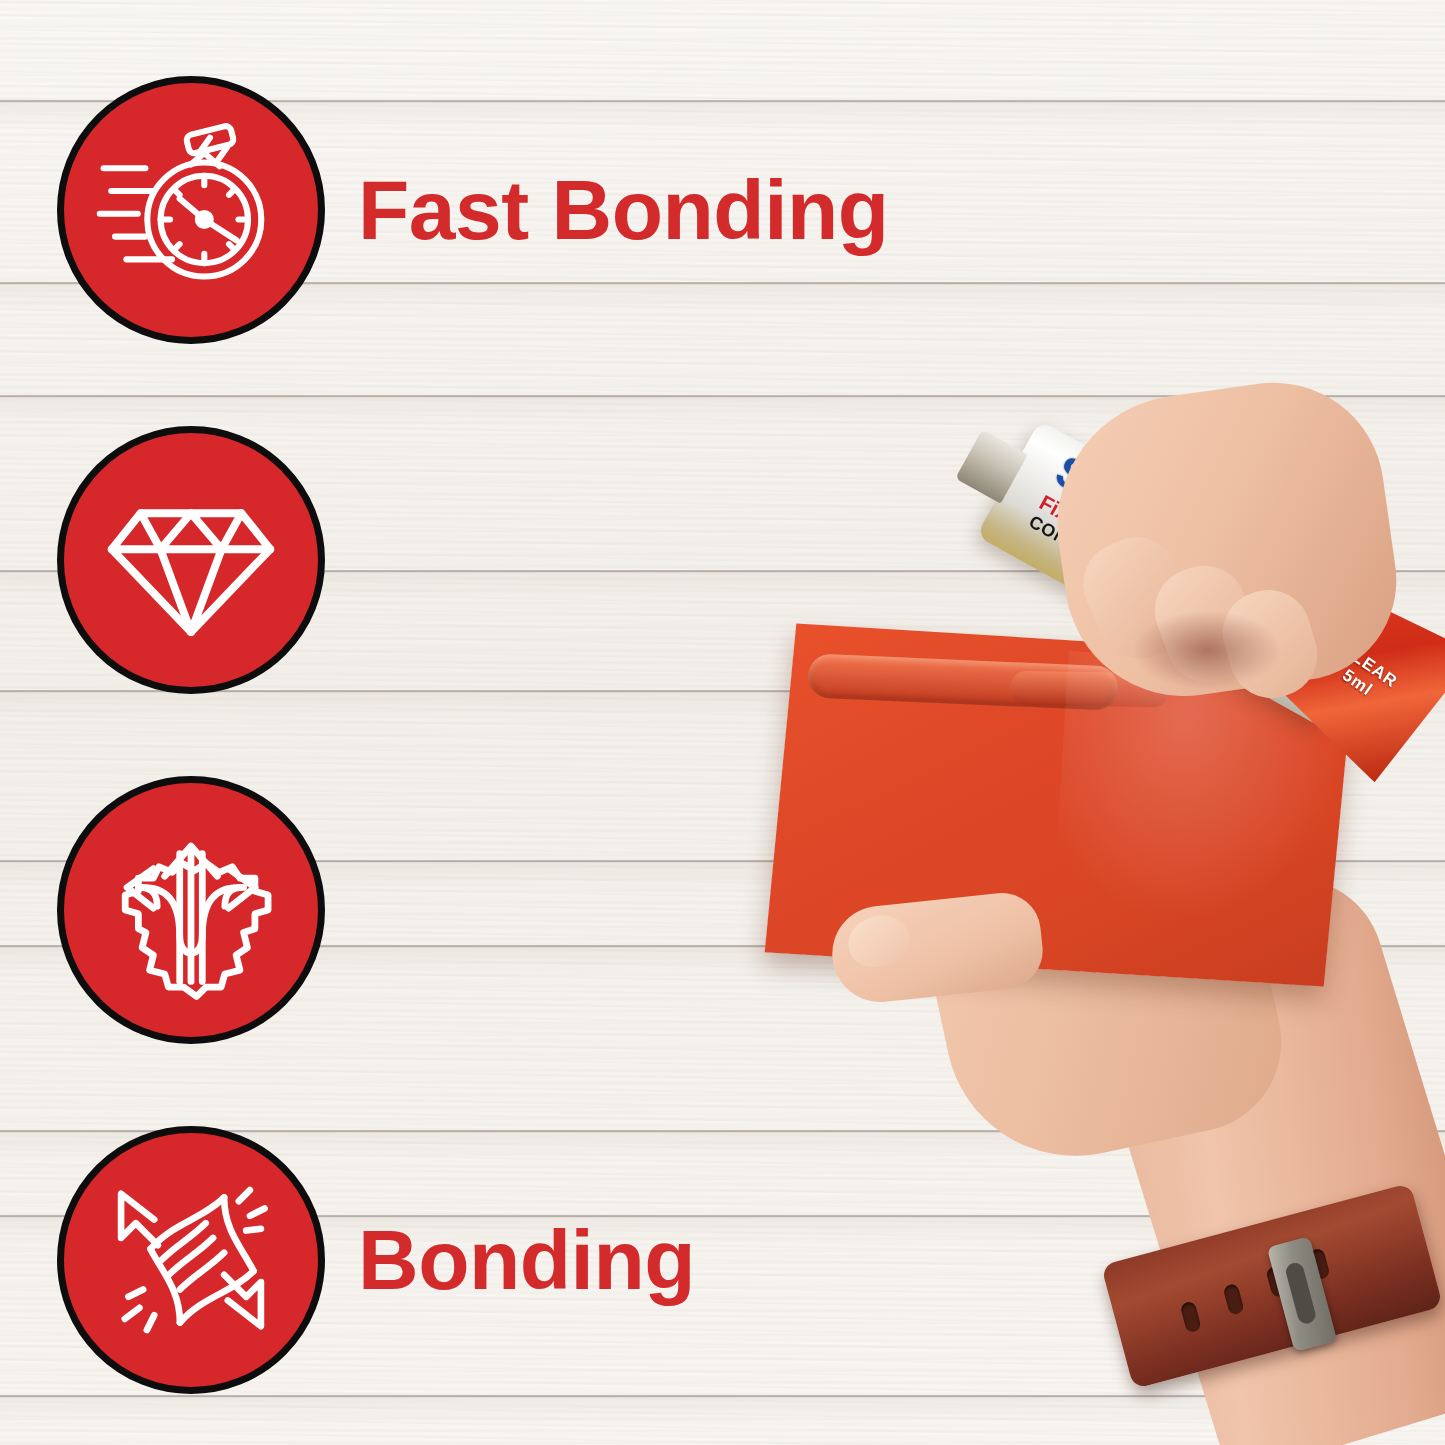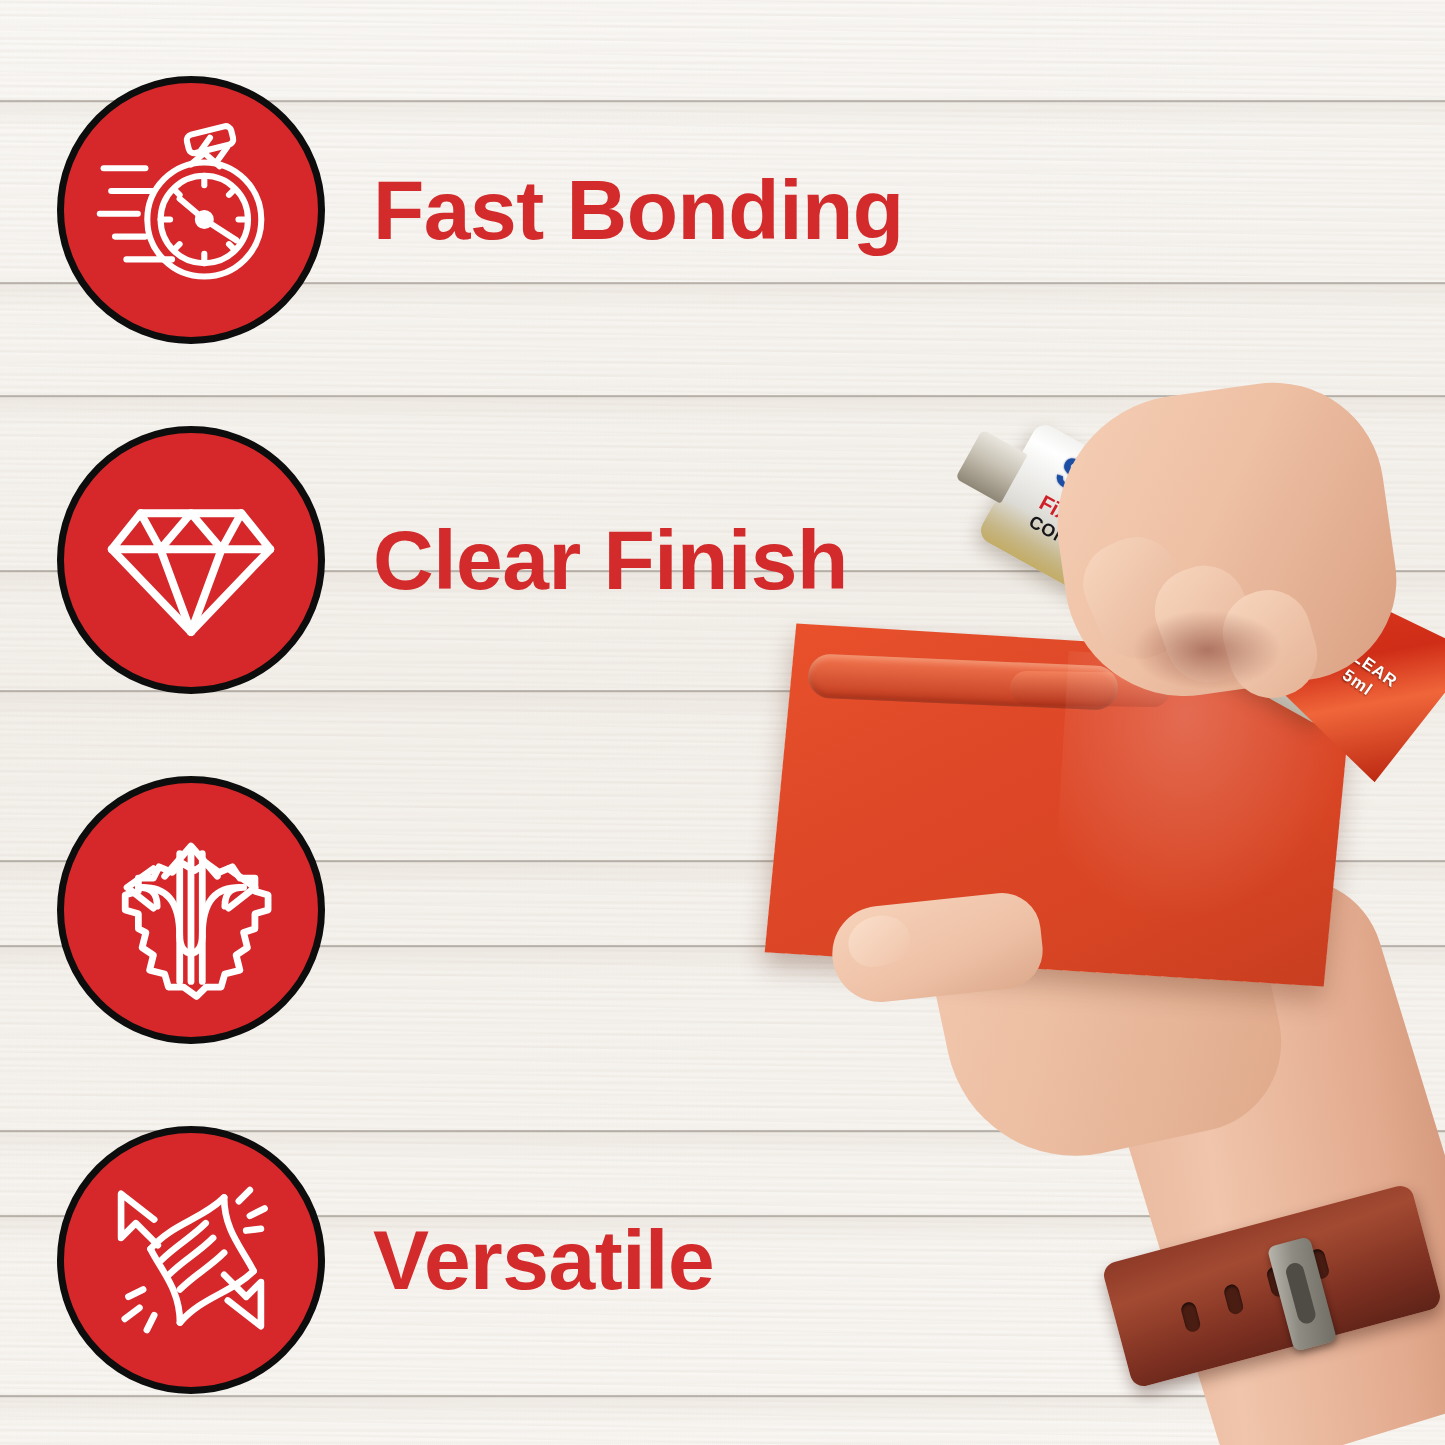--- a/index.html
+++ b/index.html
@@ -61,21 +61,21 @@
     height: 26px;
     background: linear-gradient(180deg, rgba(226,219,210,0.40), rgba(255,255,255,0));
   }
 
   
   .feature-row {
     position: absolute;
     left: 57px;
     display: flex;
     align-items: center;
-    gap: 48px;
+    gap: 33px;
   }
   .icon-badge {
     position: relative;
     width: 268px;
     height: 268px;
     border-radius: 50%;
     background: #d6282b;
     border: 7px solid #0d0d0d;
     box-sizing: border-box;
     flex: 0 0 auto;
@@ -479,21 +479,20 @@
 
         <path d="M22 24 L33 44"></path>
         <path d="M78 24 L67 44"></path>
         <path d="M33 44 L50 24 L67 44"></path>
 
         <path d="M33 44 L50 90"></path>
         <path d="M67 44 L50 90"></path>
       </svg>
       </span>
     </div>
-    <div class="feature-label">Clear Finish</div>
   </div>
 
   <div class="feature-row" style="top:776px">
     <div class="icon-badge">
       <span>
       <svg width="188" height="188" viewBox="0 0 100 100" fill="none" stroke="#ffffff" stroke-width="3.6" stroke-linecap="round" stroke-linejoin="round">
 
         <path d="M22 60 L22 52 L15 50 L15 42 L22 40 L22 33
                  L30 33 L33 27 L40 30 L45 25 L52 29
                  L58 25 L65 30 L72 27 L76 33 L84 33
@@ -542,16 +541,16 @@
         <path d="M76 18 L82 12"></path>
         <path d="M82 26 L90 22"></path>
         <path d="M80 34 L88 33"></path>
 
         <path d="M24 66 L16 70"></path>
         <path d="M22 76 L14 82"></path>
         <path d="M30 80 L26 88"></path>
       </svg>
       </span>
     </div>
-    <div class="feature-label">Versatile</div>
+    <div class="feature-label">Bonding</div>
   </div>
 
 </div>
 
 </body></html>

